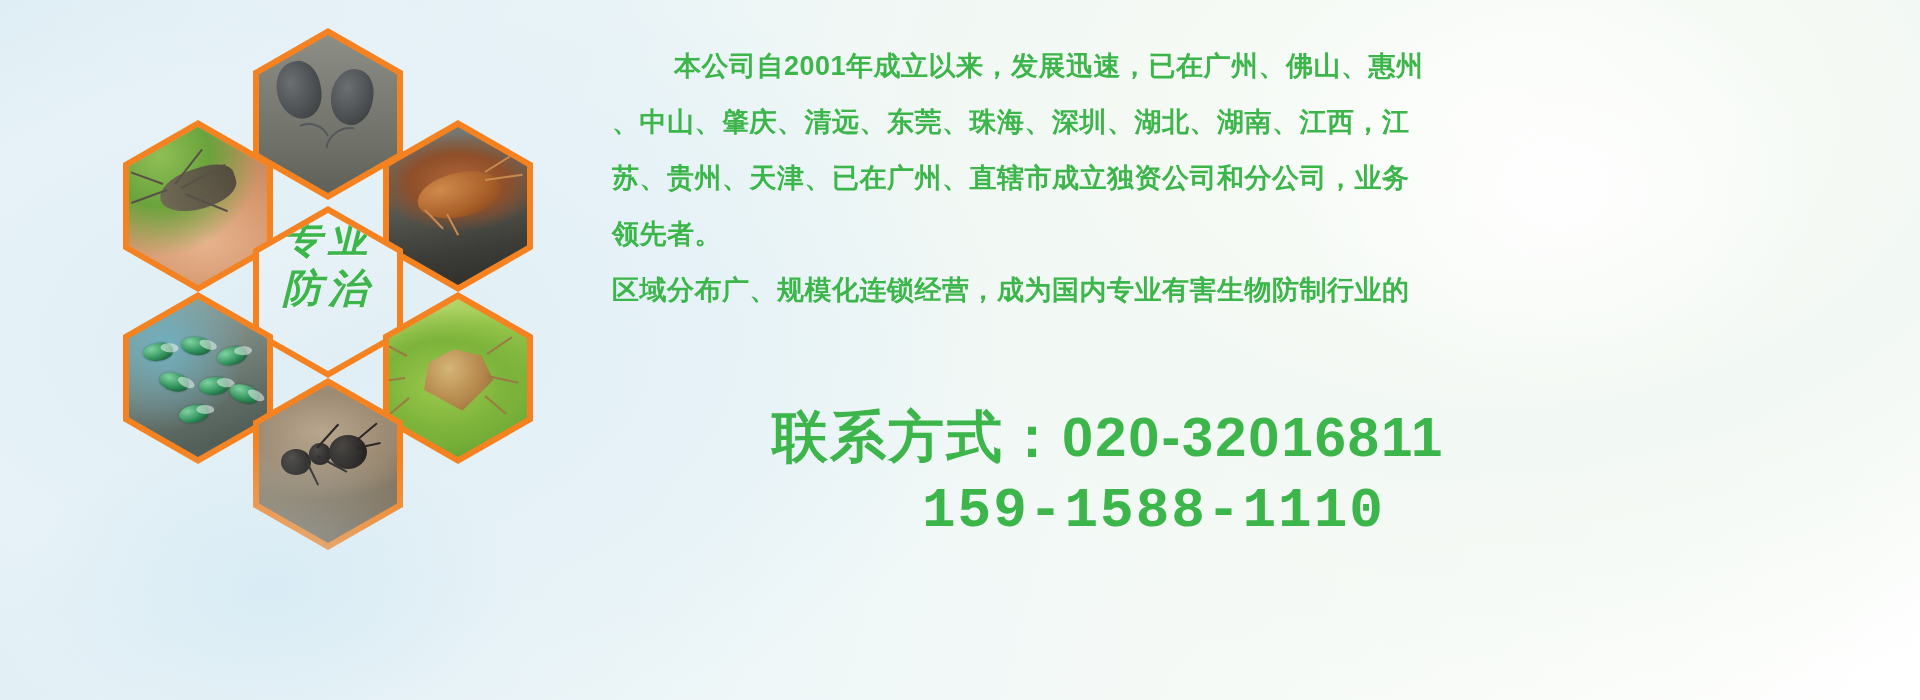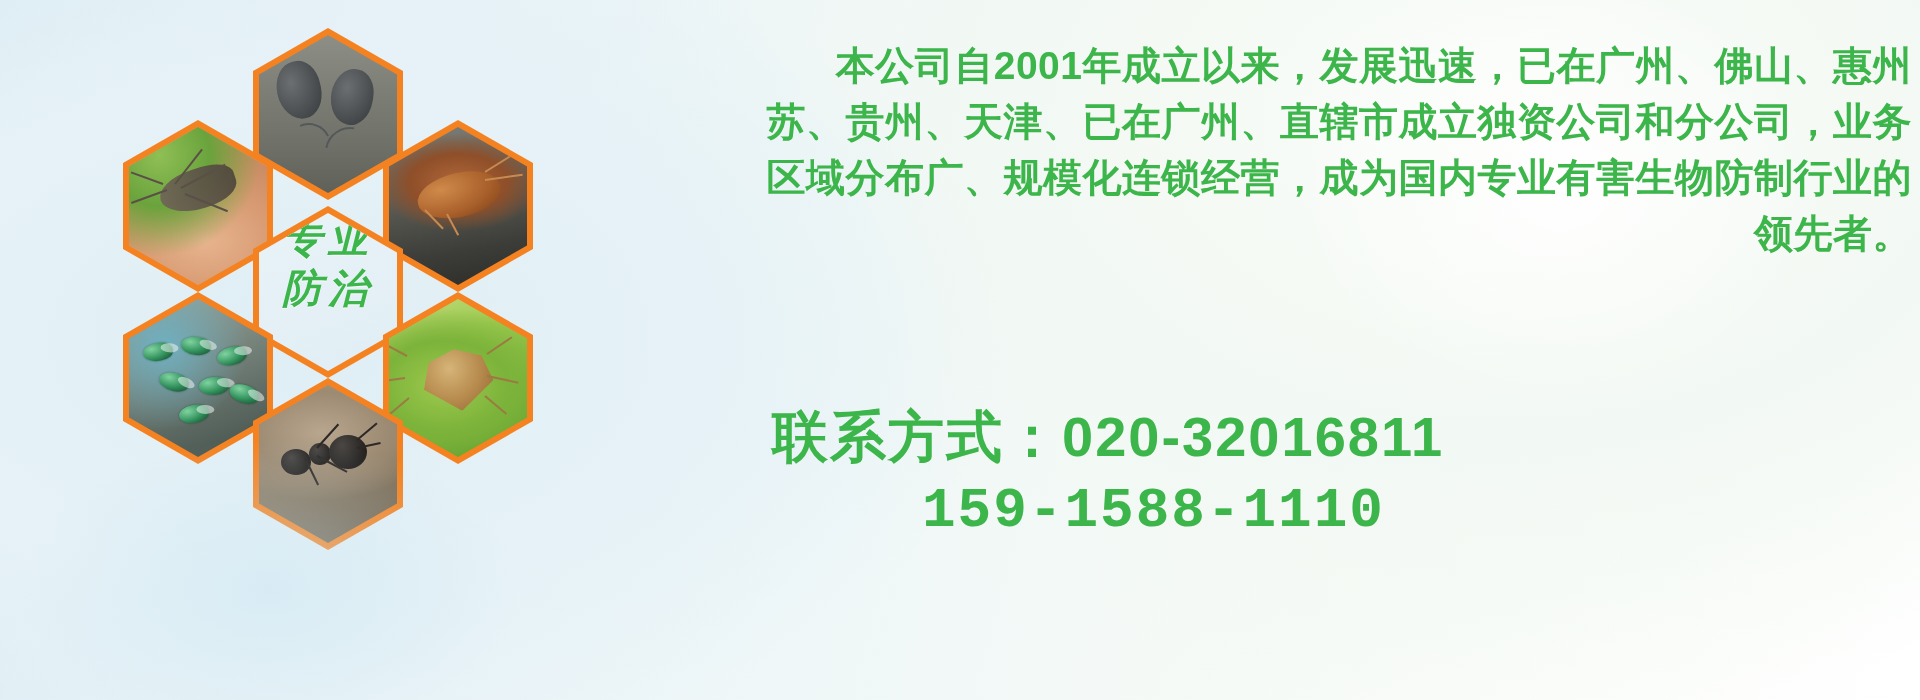--- a/index.html
+++ b/index.html
@@ -125,24 +125,23 @@
     clip-path:polygon(50% 0%,88% 16%,100% 58%,50% 100%,0% 58%,12% 16%);
     transform:rotate(-8deg);
   }
   .art-stinkbug .sleg{position:absolute;height:2px;background:#9b7a44;transform-origin:left center;}
 
   
   #copy{
     position:absolute;left:612px;top:38px;width:1300px;
   }
   .para-line{
-    color:#3cb54a;font-weight:bold;font-size:39px;line-height:56px;
+    color:#3cb54a;font-weight:bold;font-size:27px;line-height:56px;
     letter-spacing:.5px;white-space:nowrap;
     font-family:"Liberation Sans","DejaVu Sans",sans-serif;
-    text-align:right;
   }
   .para-line.indent{text-indent:62px;}
 
   
   #contact{position:absolute;left:772px;top:400px;width:1100px;}
   .contact-line{
     color:#3cb54a;font-weight:bold;font-size:56px;line-height:74px;
     letter-spacing:2px;white-space:nowrap;
     font-family:"Liberation Sans","DejaVu Sans",sans-serif;
   }
@@ -254,23 +253,24 @@
           <div class="aleg" style="left:46px;top:72px;width:30px;transform:rotate(64deg);"></div>
           <div class="aleg" style="left:98px;top:54px;width:26px;transform:rotate(-40deg);"></div>
           <div class="aleg" style="left:98px;top:62px;width:24px;transform:rotate(-12deg);"></div>
         </div>
       </div>
     </div>
   </div>
 
   <div id="copy">
     <div class="para-line indent">本公司自2001年成立以来，发展迅速，已在广州、佛山、惠州</div>
+    <div class="para-line">、中山、肇庆、清远、东莞、珠海、深圳、湖北、湖南、江西，江</div>
     <div class="para-line">苏、贵州、天津、已在广州、直辖市成立独资公司和分公司，业务</div>
+    <div class="para-line">领先者。</div>
     <div class="para-line">区域分布广、规模化连锁经营，成为国内专业有害生物防制行业的</div>
-    <div class="para-line">领先者。</div>
   </div>
 
   <div id="contact">
     <div class="contact-line">联系方式：020-32016811</div>
     <div class="contact-line second">159-1588-1110</div>
   </div>
 
 </div>
 
 </body></html>

